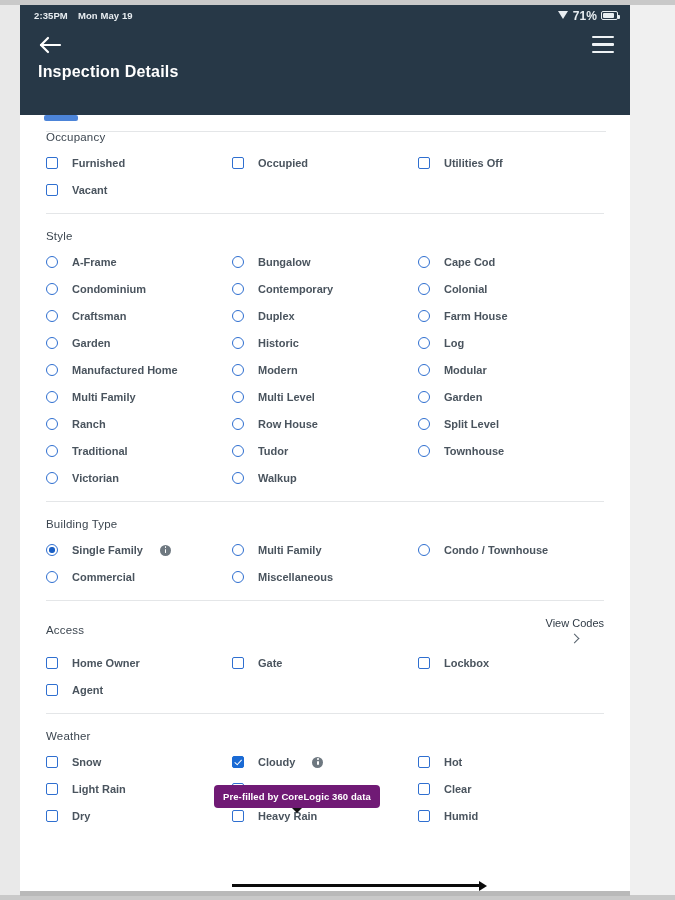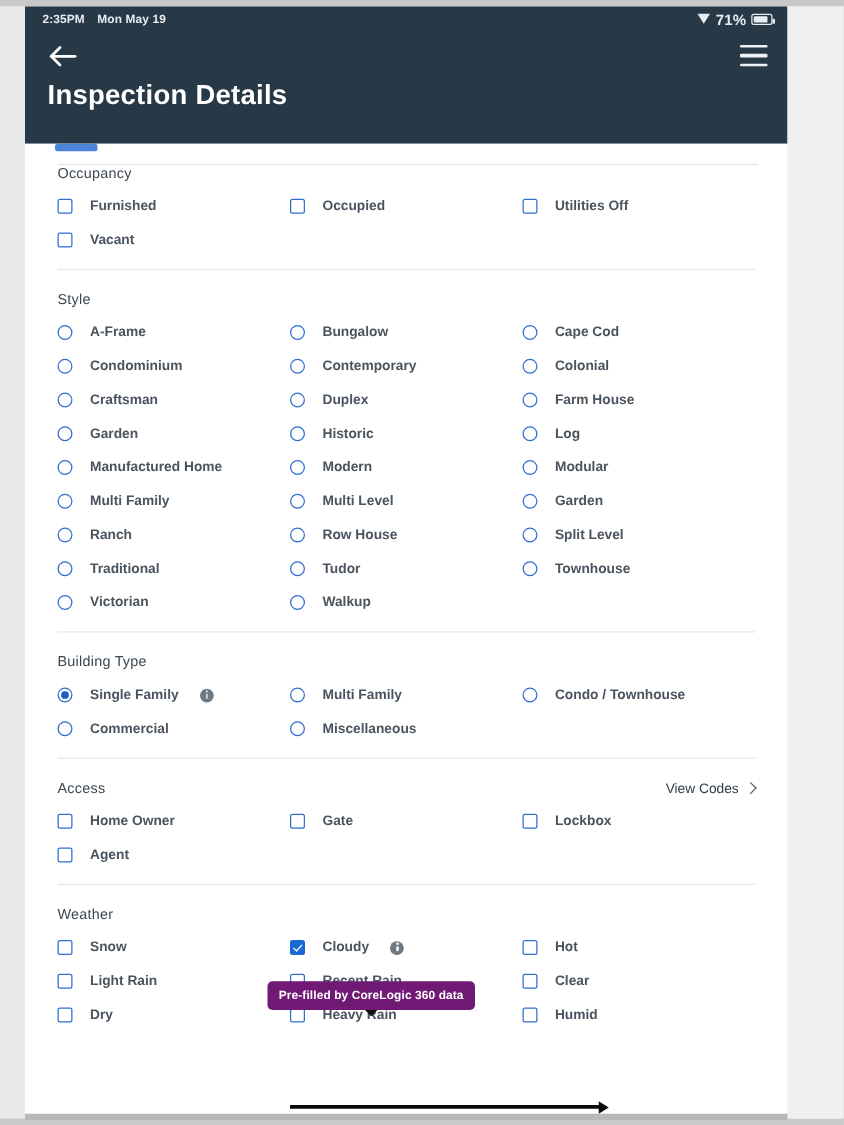--- a/index.html
+++ b/index.html
@@ -68,48 +68,48 @@
   }
   .back-arrow svg{display:block;}
   .hamburger{
     position:absolute;right:16px;top:10px;width:22px;height:17px;
     display:flex;flex-direction:column;justify-content:space-between;
     cursor:pointer;
   }
   .hamburger span{display:block;height:2.4px;background:#eef2f5;border-radius:1px;}
   .page-title{
     position:absolute;left:18px;top:58px;
-    color:#ffffff;font-size:22px;font-weight:bold;letter-spacing:.2px;
+    color:#ffffff;font-size:16px;font-weight:bold;letter-spacing:.2px;
   }
 
   
   .body-scroll{
     position:absolute;left:0;top:110px;width:610px;height:780px;
     background:#ffffff;
   }
   .clipped-top{
     position:absolute;left:24px;top:0px;width:34px;height:6px;
     background:#2d6fd1;border-radius:2px;opacity:.85;
   }
   .top-divider{
     position:absolute;left:26px;top:16px;width:560px;height:1px;
     background:#e4e6e8;
   }
 
   .section{position:relative;padding:0 26px;}
   .section-head{
     display:flex;align-items:center;justify-content:space-between;
-    padding-top:18px;padding-bottom:14px;
+    padding-bottom:14px;margin-top:16px;
   }
   .section-title{
     font-size:11.5px;color:#3c4650;letter-spacing:.2px;
   }
   .view-codes{
     display:flex;align-items:center;gap:6px;
-    font-size:11px;color:#2f3a45;cursor:pointer;
+    font-size:11px;color:#2f3a45;cursor:pointer;flex-direction:column;
   }
   .chev{
     width:6px;height:6px;border-top:1.4px solid #55606b;
     border-right:1.4px solid #55606b;transform:rotate(45deg);
     display:inline-block;margin-bottom:1px;
   }
   .opts{display:flex;flex-wrap:wrap;}
   .opt{
     width:33.33%;box-sizing:border-box;
     display:flex;align-items:center;gap:14px;

